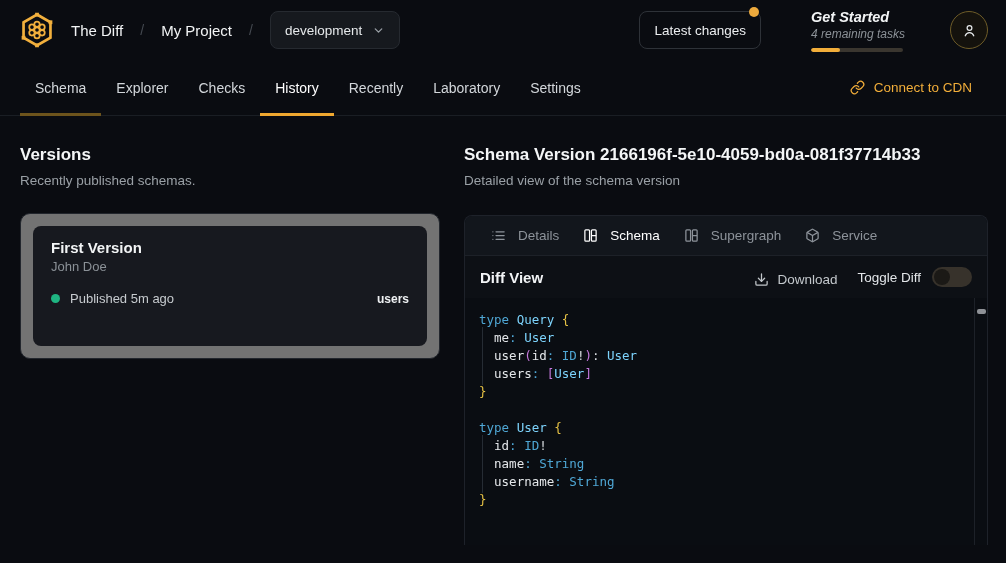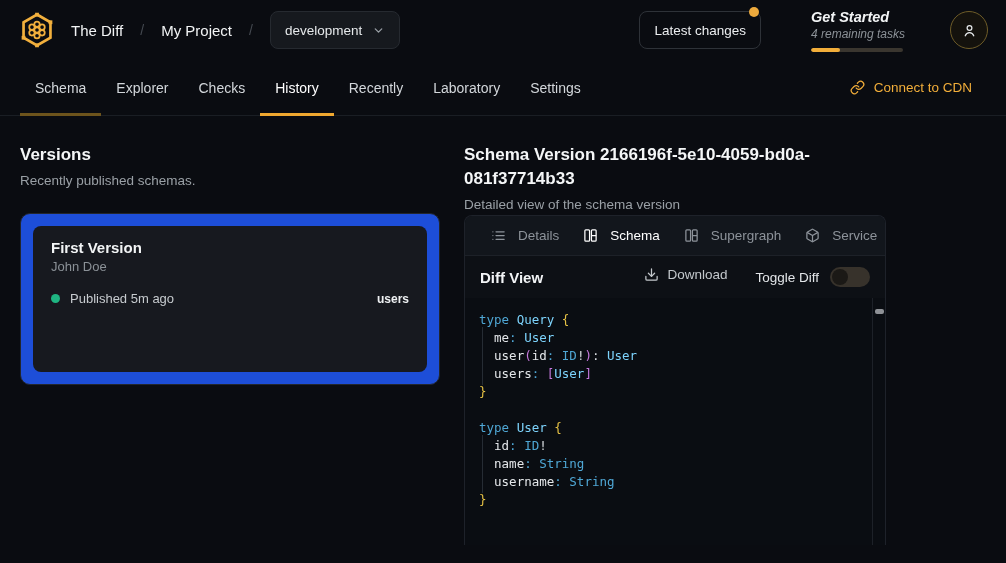--- a/index.html
+++ b/index.html
@@ -32,44 +32,44 @@
   .nav-tab { display:flex; align-items:center; padding:0 15px; font-size:14px; color:#d3d7db; position:relative; cursor:pointer; }
   .nav-tab.active { color:#ffffff; }
   .nav-tab.active::after { content:""; position:absolute; left:0; right:0; bottom:-1px; height:3px; background:#f0a830; }
   .nav-tab.visited::after { content:""; position:absolute; left:0; right:0; bottom:-1px; height:3px; background:#6d541c; }
   .connect-cdn { margin-left:auto; margin-right:34px; display:flex; align-items:center; gap:9px;
     color:#f2ae3a; font-size:13.5px; cursor:pointer; }
 
   
   .main { position:absolute; top:116px; left:0; right:0; bottom:0; }
   .left-col { position:absolute; left:20px; top:0; width:420px; bottom:12px; }
-  .right-col { position:absolute; left:464px; top:0; width:422px; bottom:18px; }
+  .right-col { position:absolute; left:464px; top:0; width:524px; bottom:18px; }
   .section-title { margin-top:27px; font-size:17px; font-weight:700; color:#f4f6f7; line-height:24px; }
   .section-sub { margin-top:6px; font-size:13.5px; color:#9aa0a6; }
 
-  .versions-card { position:absolute; top:97px; left:0; width:420px; height:172px;
-    border:1px solid #22262d; border-radius:10px; background:#1d4ed8; padding:12px; }
+  .versions-card { position:absolute; top:97px; left:0; width:420px; height:146px;
+    border:1px solid #22262d; border-radius:10px; background:#737373; padding:12px; }
   .version-item { background:#17191f; border-radius:8px; padding:13px 18px 15px; height:100%; cursor:pointer; }
   .vi-title { font-size:15px; font-weight:600; color:#f2f4f5; }
   .vi-author { margin-top:3px; font-size:13px; color:#8b9197; }
   .vi-row { margin-top:17px; display:flex; align-items:center; }
   .vi-dot { width:9px; height:9px; border-radius:50%; background:#1fb582; margin-right:10px; }
   .vi-status { font-size:13px; color:#c7cbcf; }
   .vi-service { margin-left:auto; font-size:12px; font-weight:700; color:#eef0f2; }
 
   .detail-panel { position:absolute; top:99px; left:0; right:0; bottom:0;
     border:1px solid #1e222a; border-bottom:none; border-radius:8px 8px 0 0; overflow:hidden; background:#0b0e13; }
   .tabs-strip { height:40px; background:#12161c; border-bottom:1px solid #1d2128;
     display:flex; align-items:center; padding:0 14px; }
   .dtab { display:flex; align-items:center; gap:12px; padding:0 12px; height:100%; font-size:13.5px; color:#8d939a; cursor:pointer; }
   .dtab.active { color:#ffffff; }
   .dtab svg { flex:0 0 auto; }
   .diff-row { height:42px; display:flex; align-items:center; padding:0 15px; background:#0d1015; }
   .diff-title { font-size:15px; font-weight:700; color:#f2f4f6; }
-  .diff-actions { margin-left:auto; display:flex; align-items:flex-start; gap:28px; }
+  .diff-actions { margin-left:auto; display:flex; align-items:flex-end; gap:20px; }
   .download-btn { display:flex; align-items:center; gap:8px; color:#c3c8cc; font-size:13.5px; cursor:pointer; }
   .toggle-wrap { display:flex; align-items:center; gap:11px; color:#e2e5e8; font-size:13.5px; }
   .toggle { width:40px; height:20px; border-radius:10px; background:#37322b; position:relative; cursor:pointer; }
   .toggle-knob { position:absolute; left:2px; top:2px; width:16px; height:16px; border-radius:50%; background:#1b1916; }
 
   .code-area { position:absolute; top:82px; left:0; right:13px; bottom:0; background:#0a0d12;
     padding:13px 0 0 14px; font-family:"DejaVu Sans Mono", monospace; font-size:12.5px; line-height:18px; }
   .code-line { position:relative; white-space:pre; }
   .code-line.ind::before { content:""; position:absolute; left:3px; top:-2px; bottom:-2px; width:1px; background:#262c34; }
   .tk-kw { color:#4fa7d5; } .tk-sc { color:#4fa7d5; } .tk-cl { color:#4fa7d5; }

